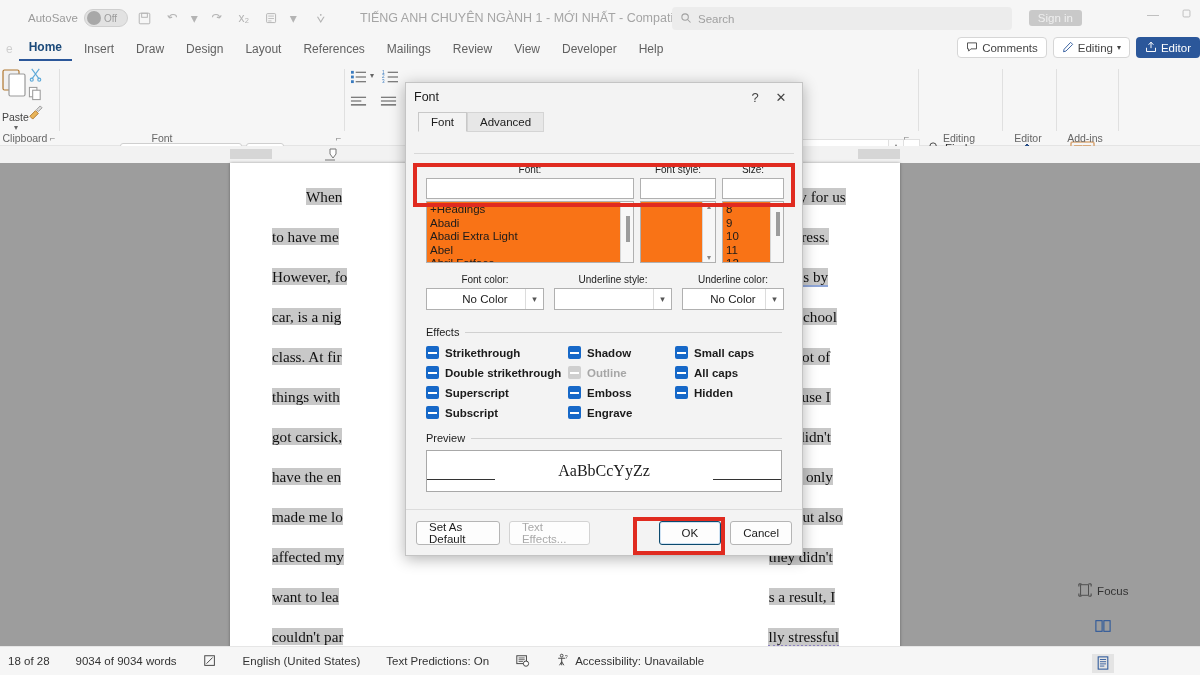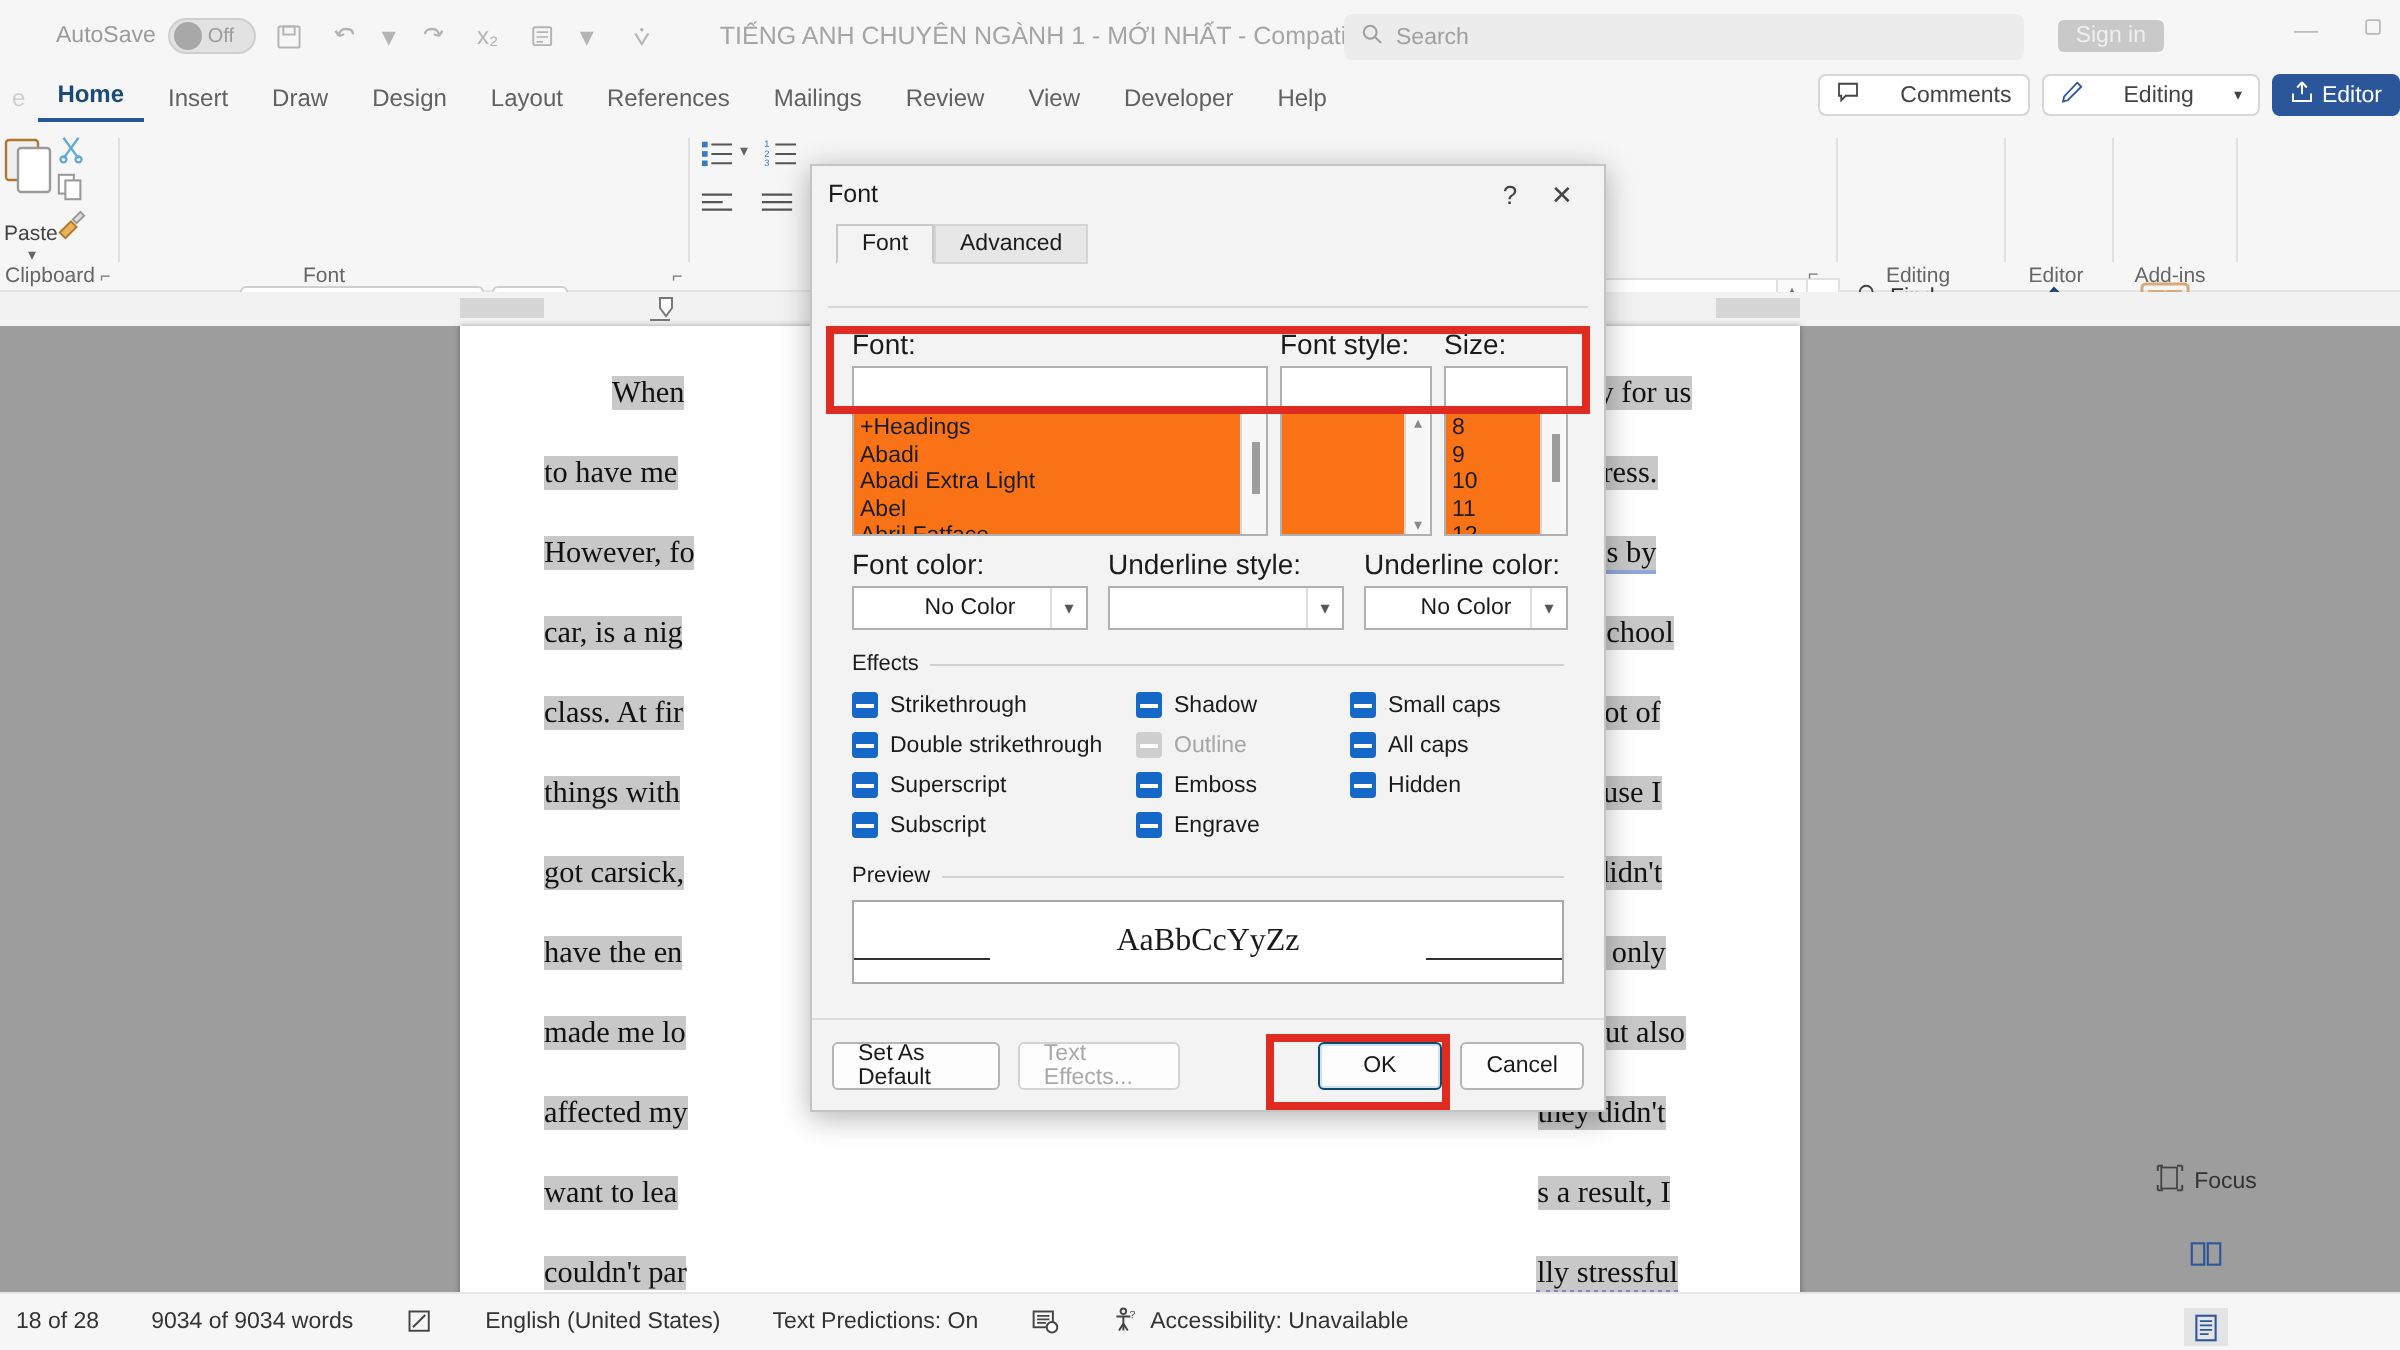--- a/index.html
+++ b/index.html
@@ -42,21 +42,21 @@
   .tabstrip {
     height:25px; background:#f6f6f6; display:flex; align-items:flex-end;
     padding-left:4px; gap:2px; position:relative;
   }
   .tab { font-size:12px; color:#616161; padding:2px 10px 5px; white-space:nowrap;}
   .tab.first { color:#cfcfcf; padding-left:2px; padding-right:4px;}
   .tab.active { color:#1b4a7a; font-weight:600; border-bottom:2.5px solid #2b579a; }
   .tabs-right { position:absolute; right:0px; top:1px; display:flex; gap:6px; align-items:center;}
   .btn-ghost {
     border:1px solid #d6d6d6; border-radius:4px; background:#fff; font-size:11.5px;
-    padding:2px 8px; display:flex; align-items:center; gap:20px; color:#444; height:21px;
+    padding:2px 8px; display:flex; align-items:center; gap:4px; color:#444; height:21px;
   }
   .btn-share {
     background:#2b579a; color:#fff; border:none; border-radius:4px; font-size:11.5px;
     padding:2px 9px; display:flex; align-items:center; gap:4px; height:21px;
   }
 
   
   .ribbon { height:85px; background:#f6f6f6; position:relative; border-bottom:1px solid #e4e4e4;}
   .rgroup { position:absolute; top:0; height:85px; }
   .rgroup .glabel {
@@ -149,21 +149,21 @@
     font-size:11.5px; padding:3px 12px 3px; border:1px solid transparent; color:#1b1b1b;
   }
   .dlg-tab.active { background:#f3f3f3; border-color:#c8c8c8; border-bottom-color:#f3f3f3;
     position:relative; z-index:2;}
   .dlg-tab.inactive { background:#e7e7e7; border-color:#d4d4d4; }
   .dlg-body {
     position:absolute; left:8px; right:8px; top:70px; bottom:46px;
     background:#f3f3f3; border:1px solid #d8d8d8; border-left:none; border-right:none;
     border-bottom:none; padding:10px 12px 0;
   }
-  .lbl { font-size:14px; color:#1b1b1b; margin-bottom:3px; display:block;}
+  .lbl { font-size:10px; color:#1b1b1b; margin-bottom:3px; display:block;text-align:center;}
   .tbox { border:1px solid #b0b0b0; background:#fff; height:21px; }
   .lbox { border:1px solid #b0b0b0; background:#f97316; position:relative; overflow:hidden;}
   .lbox ul { list-style:none; margin:0; padding:1px 0 0 3px; }
   .lbox li { font-size:11.5px; line-height:13.5px; color:#1b1b1b; white-space:nowrap;}
   .vscroll {
     position:absolute; right:0; top:0; bottom:0; width:13px; background:#f7f7f7;
     border-left:1px solid #d6d6d6; display:flex; flex-direction:column; justify-content:space-between;
     align-items:center; font-size:8px; color:#888;
   }
   .vthumb { position:absolute; right:3px; width:4px; background:#9c9c9c;}
@@ -646,21 +646,21 @@
           <span class="arrow">▾</span>
         </div>
       </div>
     </div>
 
     <div style="position:relative;margin-top:8px;">
       <div style="display:flex;align-items:center;gap:6px;">
         <span class="grp-title">Effects</span>
         <span class="group-line" style="flex:1;"></span>
       </div>
-      <div style="display:flex;margin-top:8px;">
+      <div style="display:flex;margin-top:8px;font-weight:bold;">
         <div style="width:146px;">
           <div class="cbrow">
               <span class="cb"></span>
               <span>Strikethrough</span>
             </div>
           <div class="cbrow">
               <span class="cb"></span>
               <span>Double strikethrough</span>
             </div>
           <div class="cbrow">

